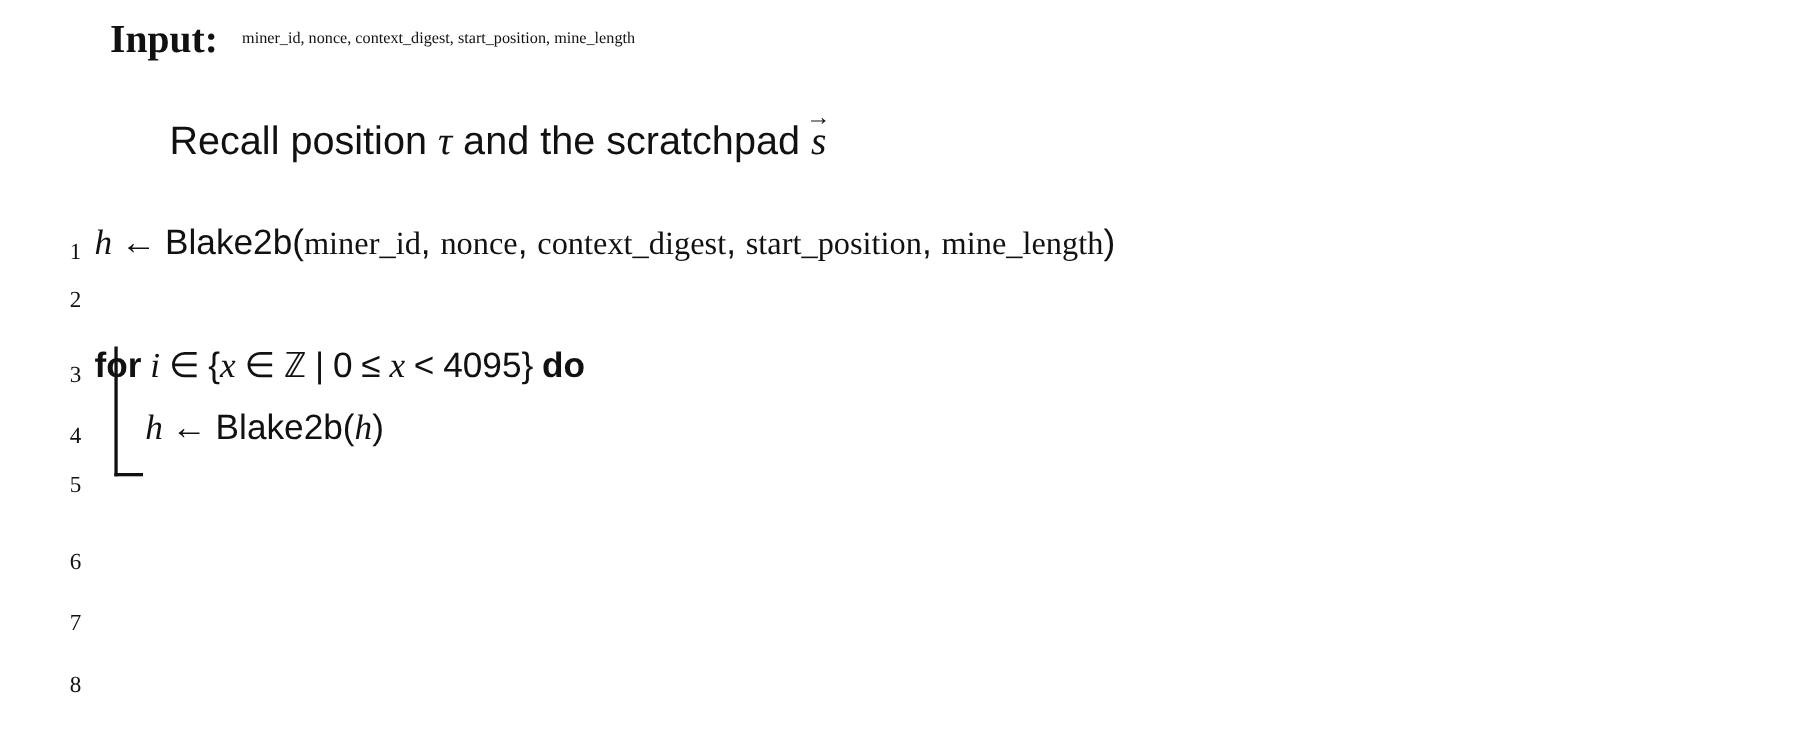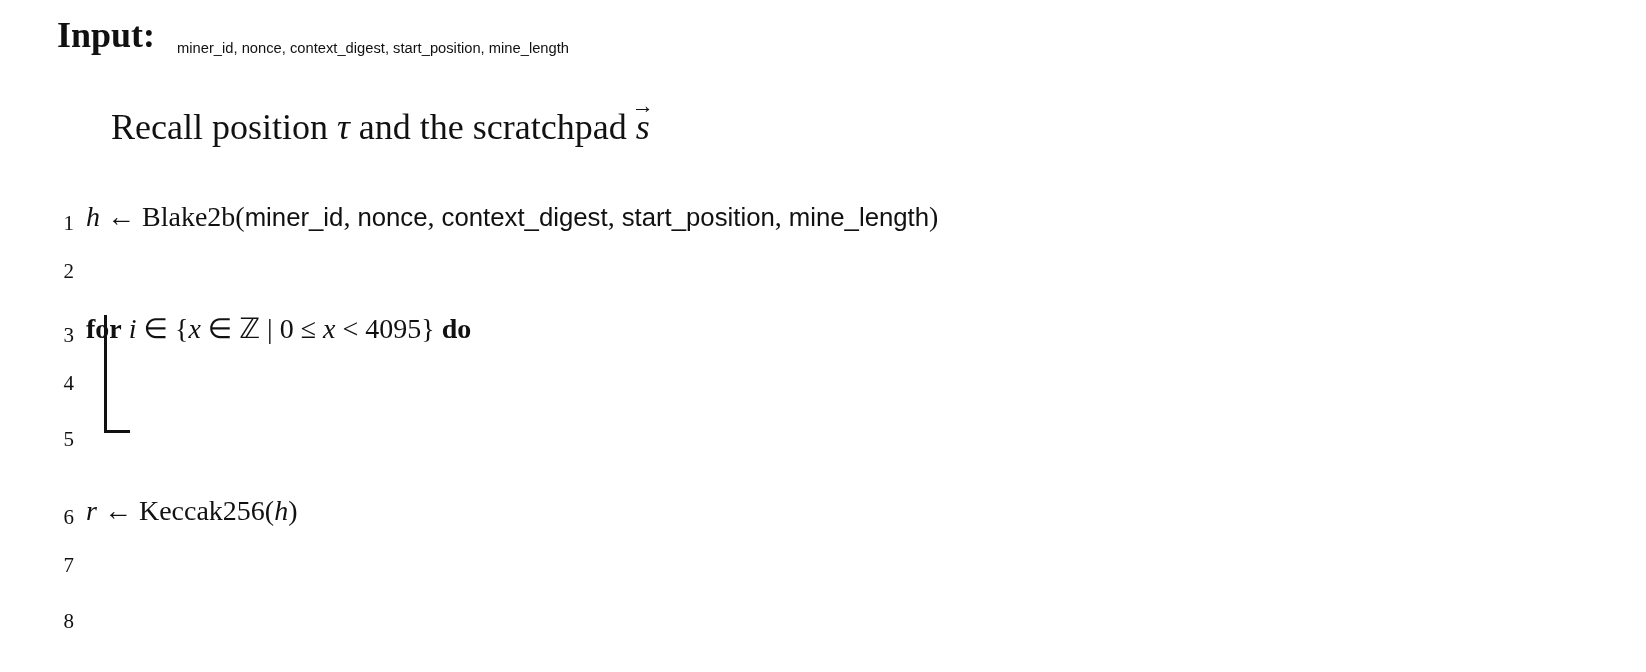--- a/index.html
+++ b/index.html
@@ -19,22 +19,22 @@
     position: relative;
     box-sizing: border-box;
     width: 1646px;
     height: 672px;
     padding: 14px 0 0 0;
   }
 
   
   .hdr-row {
     display: flex;
-    align-items: flex-end;
-    margin-left: 57px;
+    align-items: center;
+    margin-left: 100px;
     margin-bottom: 6px;
   }
   .hdr-key {
     font-weight: bold;
     font-size: 36px;
     line-height: 1.2;
     white-space: pre;
   }
   .hdr-colon {
     font-weight: bold;
@@ -63,21 +63,21 @@
     text-align: right;
     padding-right: 12px;
     font-size: 21px;
     line-height: 1.2;
     color: #111;
     box-sizing: border-box;
     position: relative;
     top: 4px;
   }
   .code {
-    font-size: 28px;
+    font-size: 32px;
     line-height: 1.25;
     white-space: pre;
   }
   .indent1 .code {
     padding-left: 46px;
   }
 
   
   .loopbar {
     position: absolute;
@@ -92,25 +92,25 @@
     width: 26px;
     background: #111;
   }
 
   
   .mathit {
     font-family: "Liberation Serif", serif;
     font-style: italic;
   }
   .mathrm {
-    font-family: Liberation Serif, serif;
+    font-family: Liberation Sans, sans-serif;
     font-style: normal;
   }
   .sf {
-    font-family: Liberation Sans, sans-serif;
+    font-family: Liberation Serif, serif;
     font-style: normal;
     font-size: 0.92em;
   }
   .kw {
     font-weight: bold;
   }
   .vec {
     position: relative;
     display: inline-block;
   }
@@ -157,29 +157,29 @@
   <div class="line">
     <span class="lineno">3</span>
     <span class="code"><span class="kw mathrm">for</span> <span class="mathit">i</span> <span class="mathrm">∈</span> <span class="mathrm">{</span><span class="mathit">x</span> <span class="mathrm">∈</span> <span class="mathrm">ℤ</span> <span class="mathrm">|</span> <span class="mathrm">0</span> <span class="mathrm">≤</span> <span class="mathit">x</span> <span class="mathrm">&lt;</span> <span class="mathrm">4095</span><span class="mathrm">}</span> <span class="kw mathrm">do</span></span>
   </div>
 
   <div class="loopbar" style="top:315px; height:118px;"></div>
   <div class="loopfoot" style="top:430px;"></div>
 
   <div class="line indent1">
     <span class="lineno">4</span>
+    <span class="code"><span class="mathit">h</span> <span class="mathrm">←</span> <span class="mathrm">Blake2b</span><span class="mathrm">(</span><span class="mathit">h</span><span class="mathrm">)</span></span>
   </div>
 
   <div class="line indent1">
     <span class="lineno">5</span>
   </div>
 
   <div class="line gap-top">
     <span class="lineno">6</span>
-    <span class="code"><span class="mathit">r</span> <span class="mathrm">←</span> <span class="mathrm">Keccak256</span><span class="mathrm">(</span><span class="mathit">h</span><span class="mathrm">)</span></span>
   </div>
 
   <div class="line">
     <span class="lineno">7</span>
   </div>
 
   <div class="line">
     <span class="lineno">8</span>
   </div>
 

